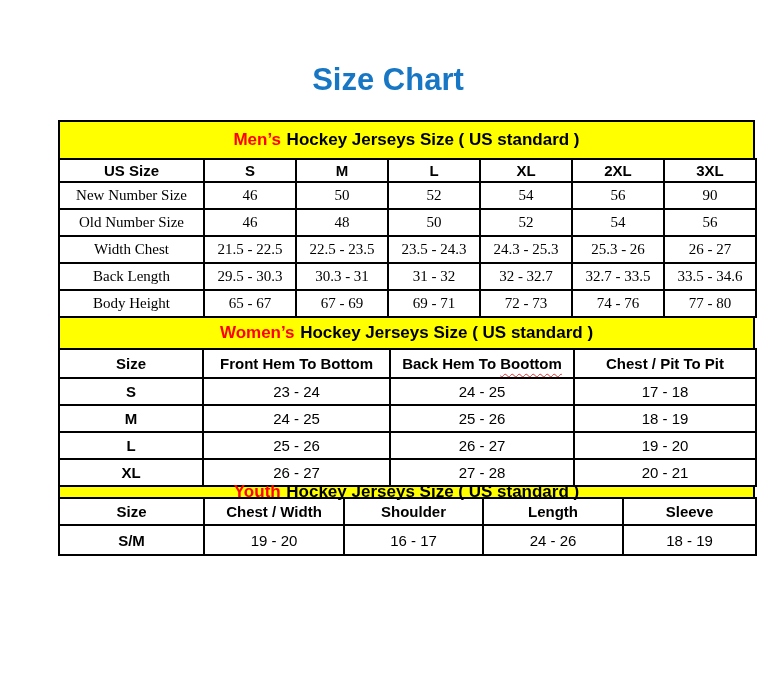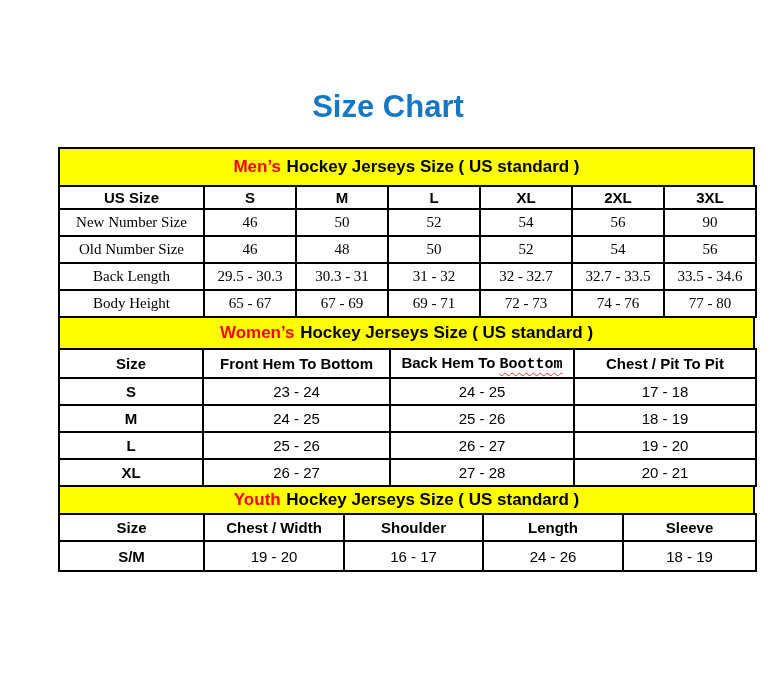--- a/index.html
+++ b/index.html
@@ -8,21 +8,21 @@
     background: #ffffff;
     width: 776px;
     height: 692px;
     font-family: "Liberation Sans", sans-serif;
     color: #000000;
     overflow: hidden;
   }
   .page { width: 776px; height: 692px; position: relative; }
   .page-title {
     margin: 0;
-    padding-top: 89px;
+    padding-top: 62px;
     text-align: center;
     color: #1777C4;
     font-size: 31px;
     line-height: 35px;
     font-weight: bold;
     letter-spacing: 0px;
   }
   .chart-wrap {
     margin: 23px 0 0 38px;
     width: 697px;
@@ -36,21 +36,21 @@
     align-items: center;
     justify-content: center;
     font-weight: bold;
     font-size: 17px;
     gap: 0.33em;
     position: relative;
     z-index: 2;
   }
   .band-men   { height: 40px; }
   .band-women { height: 34px; margin-top: -2px; justify-content: center; }
-  .band-youth { height: 30px; margin-top: -2px; }
+  .band-youth { height: 14px; margin-top: -2px; }
   .accent { color: #FF0000; }
   table.tbl {
     border-collapse: collapse;
     table-layout: fixed;
     width: 697px;
     margin-top: -2px;
     position: relative;
     z-index: 1;
   }
   .tbl th, .tbl td {
@@ -70,21 +70,20 @@
   table.women td { height: 25px; }
   table.youth th { height: 25px; }
   table.youth td { height: 28px; }
   table.women td.lbl, table.youth td.lbl { font-weight: bold; }
   .misspell {
     text-decoration-line: underline;
     text-decoration-style: wavy;
     text-decoration-color: #E03030;
     text-decoration-thickness: 1px;
     text-underline-offset: 4px;
-    font-family: Liberation Mono, monospace;
   }
 </style>
 </head>
 <body>
 
 <div class="page">
 
   <h1 class="page-title">Size Chart</h1>
 
   <div class="chart-wrap">
@@ -125,20 +124,29 @@
           <td>90</td>
         </tr>
         <tr>
           <td class="lbl">Old Number Size</td>
           <td>46</td>
           <td>48</td>
           <td>50</td>
           <td>52</td>
           <td>54</td>
           <td>56</td>
+        </tr>
+        <tr>
+          <td class="lbl">Width Chest</td>
+          <td>21.5 - 22.5</td>
+          <td>22.5 - 23.5</td>
+          <td>23.5 - 24.3</td>
+          <td>24.3 - 25.3</td>
+          <td>25.3 - 26</td>
+          <td>26 - 27</td>
         </tr>
         <tr>
           <td class="lbl">Back Length</td>
           <td>29.5 - 30.3</td>
           <td>30.3 - 31</td>
           <td>31 - 32</td>
           <td>32 - 32.7</td>
           <td>32.7 - 33.5</td>
           <td>33.5 - 34.6</td>
         </tr>

